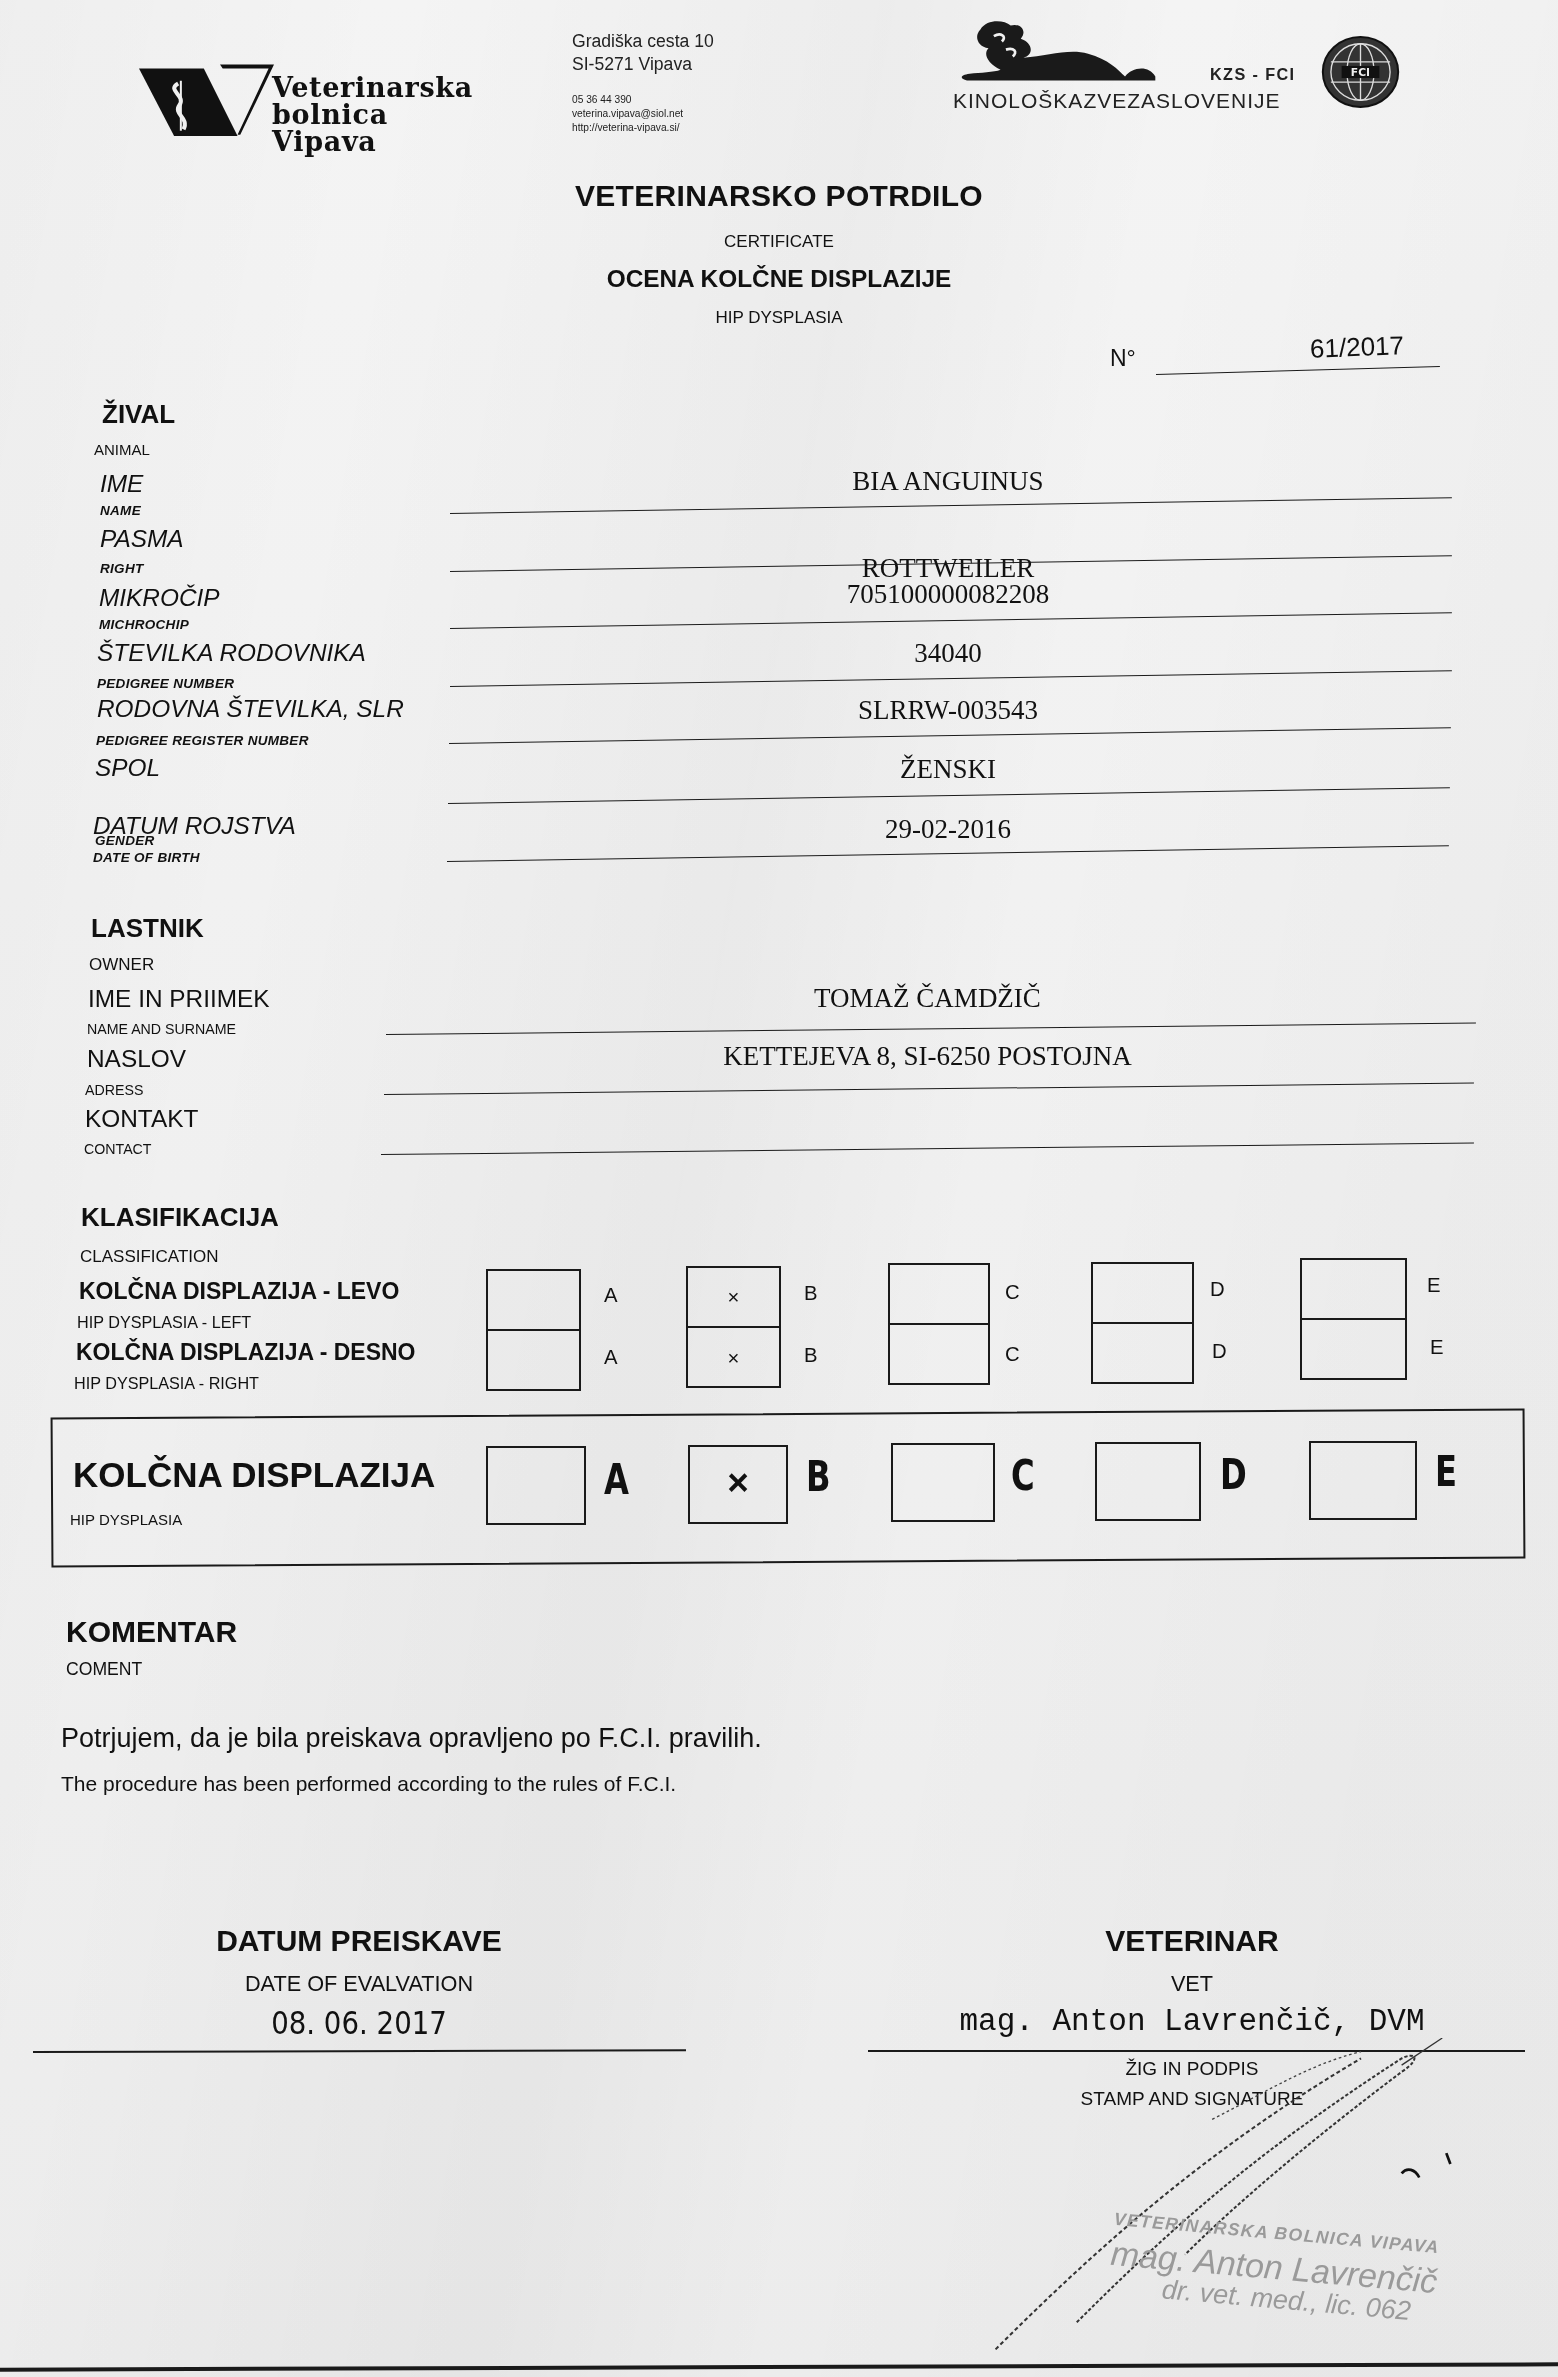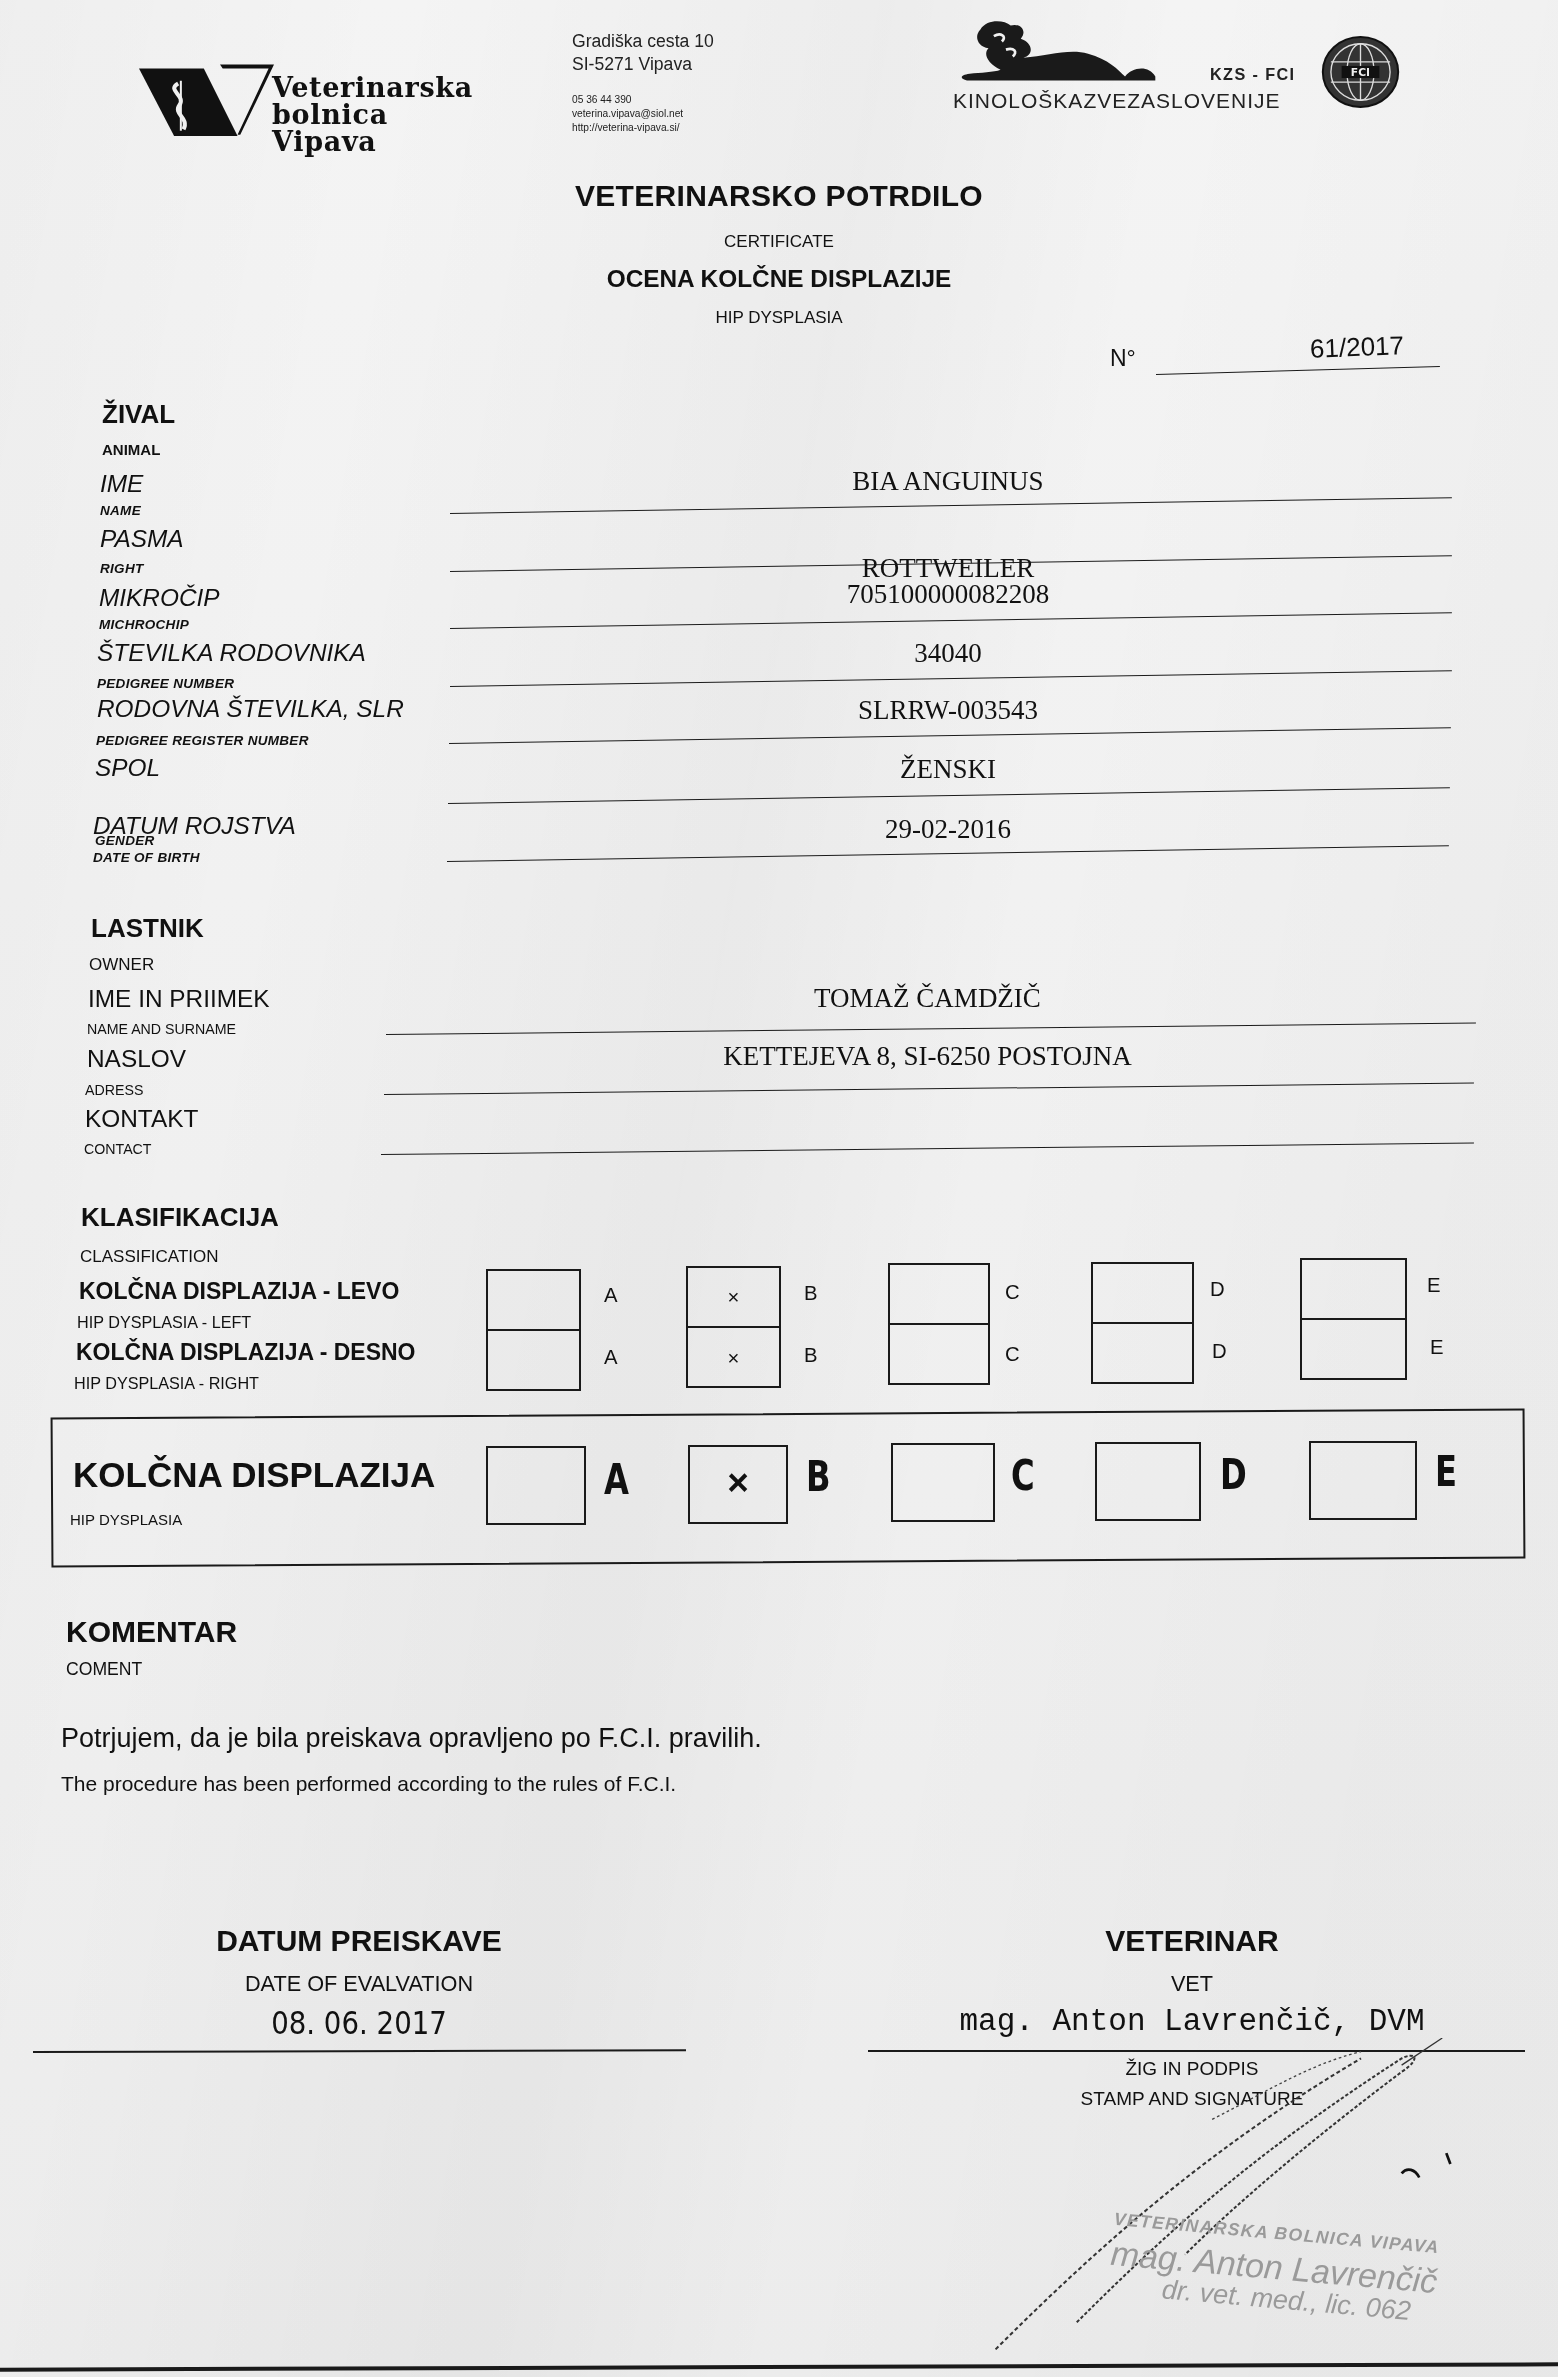--- a/index.html
+++ b/index.html
@@ -130,21 +130,21 @@
 
 <div class="abs title-main">VETERINARSKO POTRDILO</div>
 <div class="abs t-cert">CERTIFICATE</div>
 <div class="abs t-ocena">OCENA KOLČNE DISPLAZIJE</div>
 <div class="abs t-hip">HIP DYSPLASIA</div>
 <div class="abs num-lbl">N°</div>
 <div class="abs num-val">61/2017</div>
 <div class="abs num-line line"></div>
 
 <div class="abs sec-head" style="left:102px;top:399px;">ŽIVAL</div>
-<div class="abs sec-sub" style="left:102px;top:441px;font-weight:bold;">ANIMAL</div>
+<div class="abs sec-sub" style="left:94px;top:441px;font-weight:normal;">ANIMAL</div>
 
 <div class="abs fld-lbl" style="left:100px;top:470px;">IME</div>
 <div class="abs fld-sub" style="left:100px;top:503px;">NAME</div>
 <div class="abs val" style="left:447px;width:1002px;top:466px;">BIA ANGUINUS</div>
 <div class="abs line" style="left:450px;top:513px;width:1002px;transform:rotate(-0.9deg);"></div>
 
 <div class="abs fld-lbl" style="left:100px;top:525px;">PASMA</div>
 <div class="abs fld-sub" style="left:100px;top:561px;">RIGHT</div>
 <div class="abs val" style="left:447px;width:1002px;top:553px;">ROTTWEILER</div>
 <div class="abs line" style="left:450px;top:571px;width:1002px;transform:rotate(-0.9deg);"></div>

